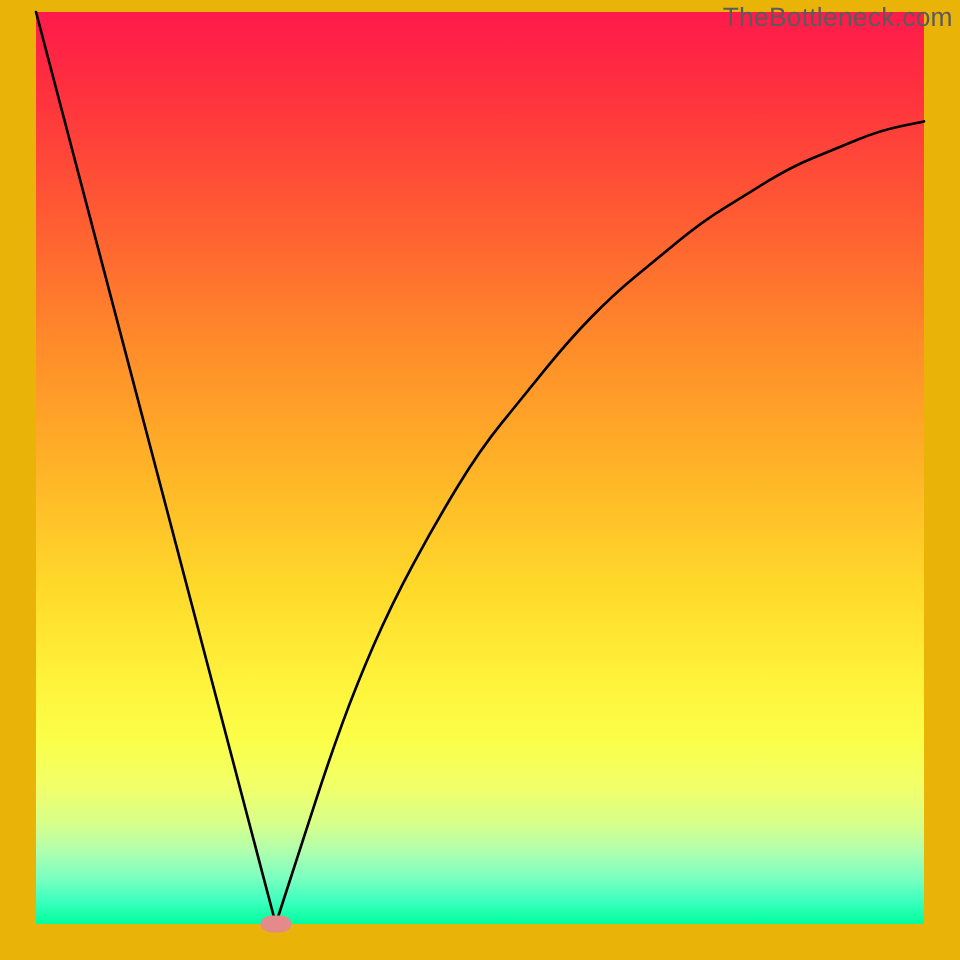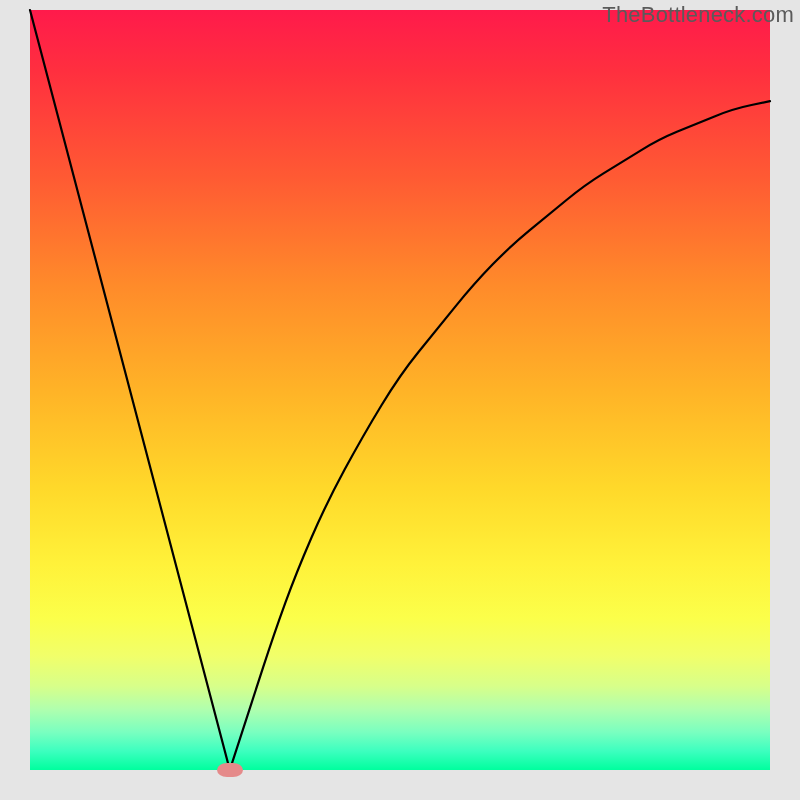--- a/index.html
+++ b/index.html
@@ -8,21 +8,21 @@
     width: 800px;
     height: 800px;
     overflow: hidden;
     background: #000;
     font-family: Arial, Helvetica, sans-serif;
   }
   .frame {
     position: relative;
     width: 800px;
     height: 800px;
-    background: #e5e5e5;
+    background: #eab308;
   }
   .plot {
     position: absolute;
     left: 30px;
     top: 10px;
     width: 740px;
     height: 760px;
     background: linear-gradient(to bottom,
       #ff1a4b 0%,
       #ff2f3f 8%,

